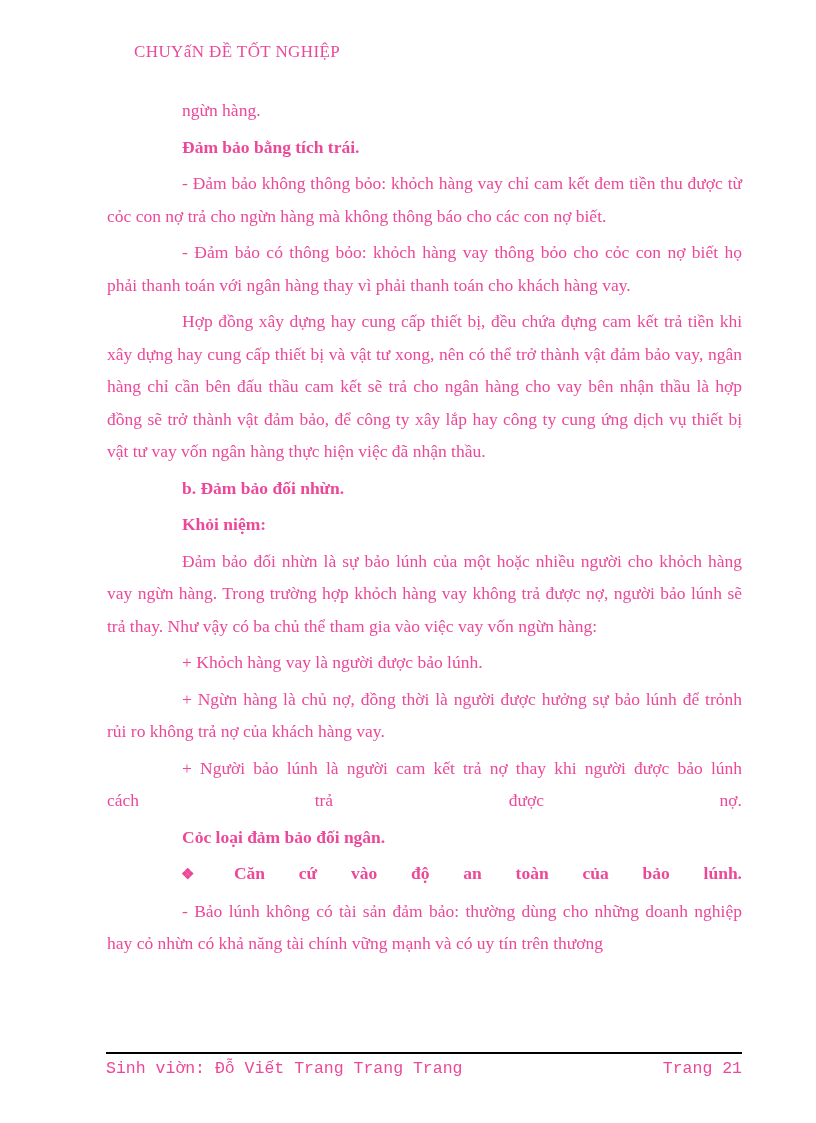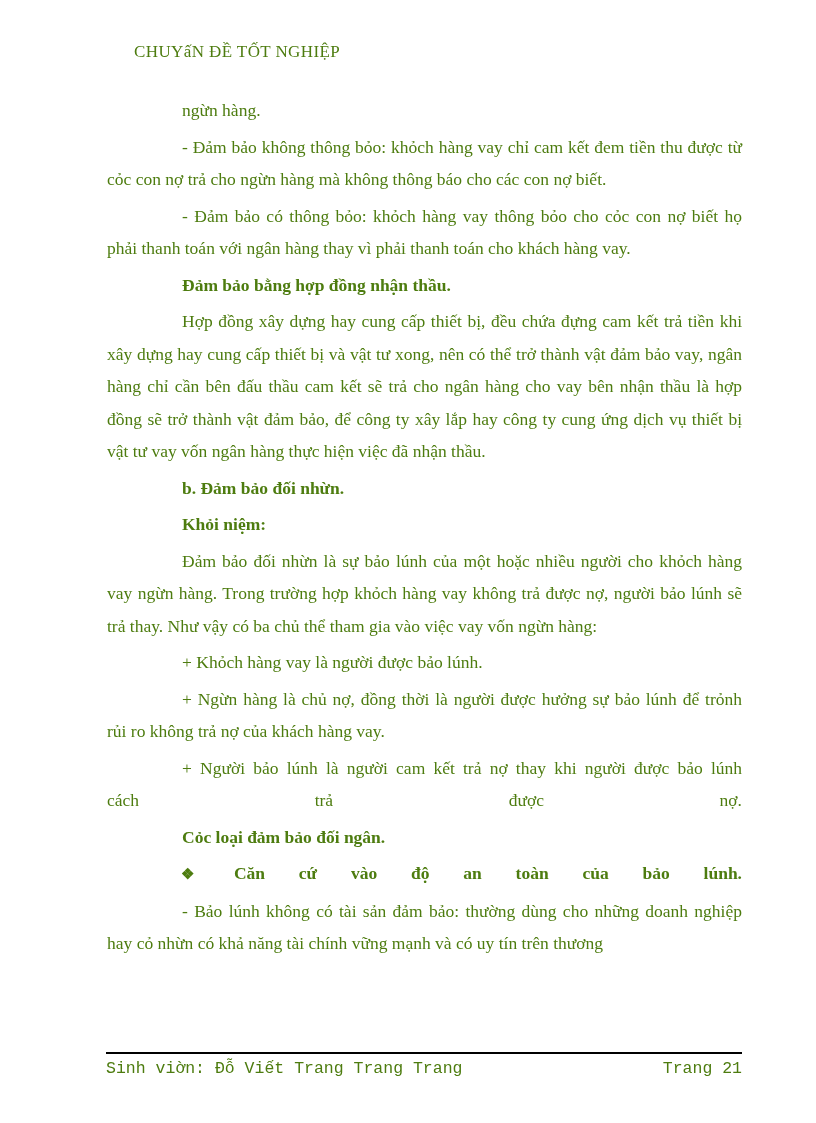--- a/index.html
+++ b/index.html
@@ -1,21 +1,21 @@
 <!DOCTYPE html>
 <html><head>
 <meta charset="utf-8">
 <style>
   html, body { margin: 0; padding: 0; background: #ffffff; }
   .page {
     position: relative;
     width: 816px;
     height: 1123px;
     background: #ffffff;
-    color: #4d7c0f;
+    color: #ec4899;
     font-family: "Liberation Serif", "DejaVu Serif", serif;
     overflow: hidden;
   }
   .doc-header {
     position: absolute;
     left: 134px;
     top: 42px;
     font-size: 17px;
     letter-spacing: 0.4px;
     white-space: nowrap;
@@ -59,23 +59,23 @@
 </style>
 </head>
 <body>
 
 <div class="page">
 
   <div class="doc-header">CHUYấN ĐỀ TỐT NGHIỆP</div>
 
   <div class="content">
     <p class="ind">ngừn hàng.</p>
+    <p class="ind b">Đảm bảo bằng tích trái.</p>
     <p class="ind">- Đảm bảo không thông bỏo: khỏch hàng vay chỉ cam kết đem tiền thu được từ cỏc con nợ trả cho ngừn hàng mà không thông báo cho các con nợ biết.</p>
     <p class="ind">- Đảm bảo có thông bỏo: khỏch hàng vay thông bỏo cho cỏc con nợ biết họ phải thanh toán với ngân hàng thay vì phải thanh toán cho khách hàng vay.</p>
-    <p class="ind b">Đảm bảo bằng hợp đồng nhận thầu.</p>
     <p class="ind">Hợp đồng xây dựng hay cung cấp thiết bị, đều chứa đựng cam kết trả tiền khi xây dựng hay cung cấp thiết bị và vật tư xong, nên có thể trở thành vật đảm bảo vay, ngân hàng chỉ cần bên đấu thầu cam kết sẽ trả cho ngân hàng cho vay bên nhận thầu là hợp đồng sẽ trở thành vật đảm bảo, để công ty xây lắp hay công ty cung ứng dịch vụ thiết bị vật tư vay vốn ngân hàng thực hiện việc đã nhận thầu.</p>
     <p class="ind b">b. Đảm bảo đối nhừn.</p>
     <p class="ind b">Khỏi niệm:</p>
     <p class="ind">Đảm bảo đối nhừn là sự bảo lúnh của một hoặc nhiều người cho khỏch hàng vay ngừn hàng. Trong trường hợp khỏch hàng vay không trả được nợ, người bảo lúnh sẽ trả thay. Như vậy có ba chủ thể tham gia vào việc vay vốn ngừn hàng:</p>
     <p class="ind">+ Khỏch hàng vay là người được bảo lúnh.</p>
     <p class="ind">+ Ngừn hàng là chủ nợ, đồng thời là người được hưởng sự bảo lúnh để trỏnh rủi ro không trả nợ của khách hàng vay.</p>
     <p class="ind force-last tight">+ Người bảo lúnh là người cam kết trả nợ thay khi người được bảo lúnh</p>
     <p class="force-last">cách trả được nợ.</p>
     <p class="ind b">Cỏc loại đảm bảo đối ngân.</p>
     <p class="b bullet-line"><span class="bullet">❖</span><span>Căn cứ vào độ an toàn của bảo lúnh.</span></p>

